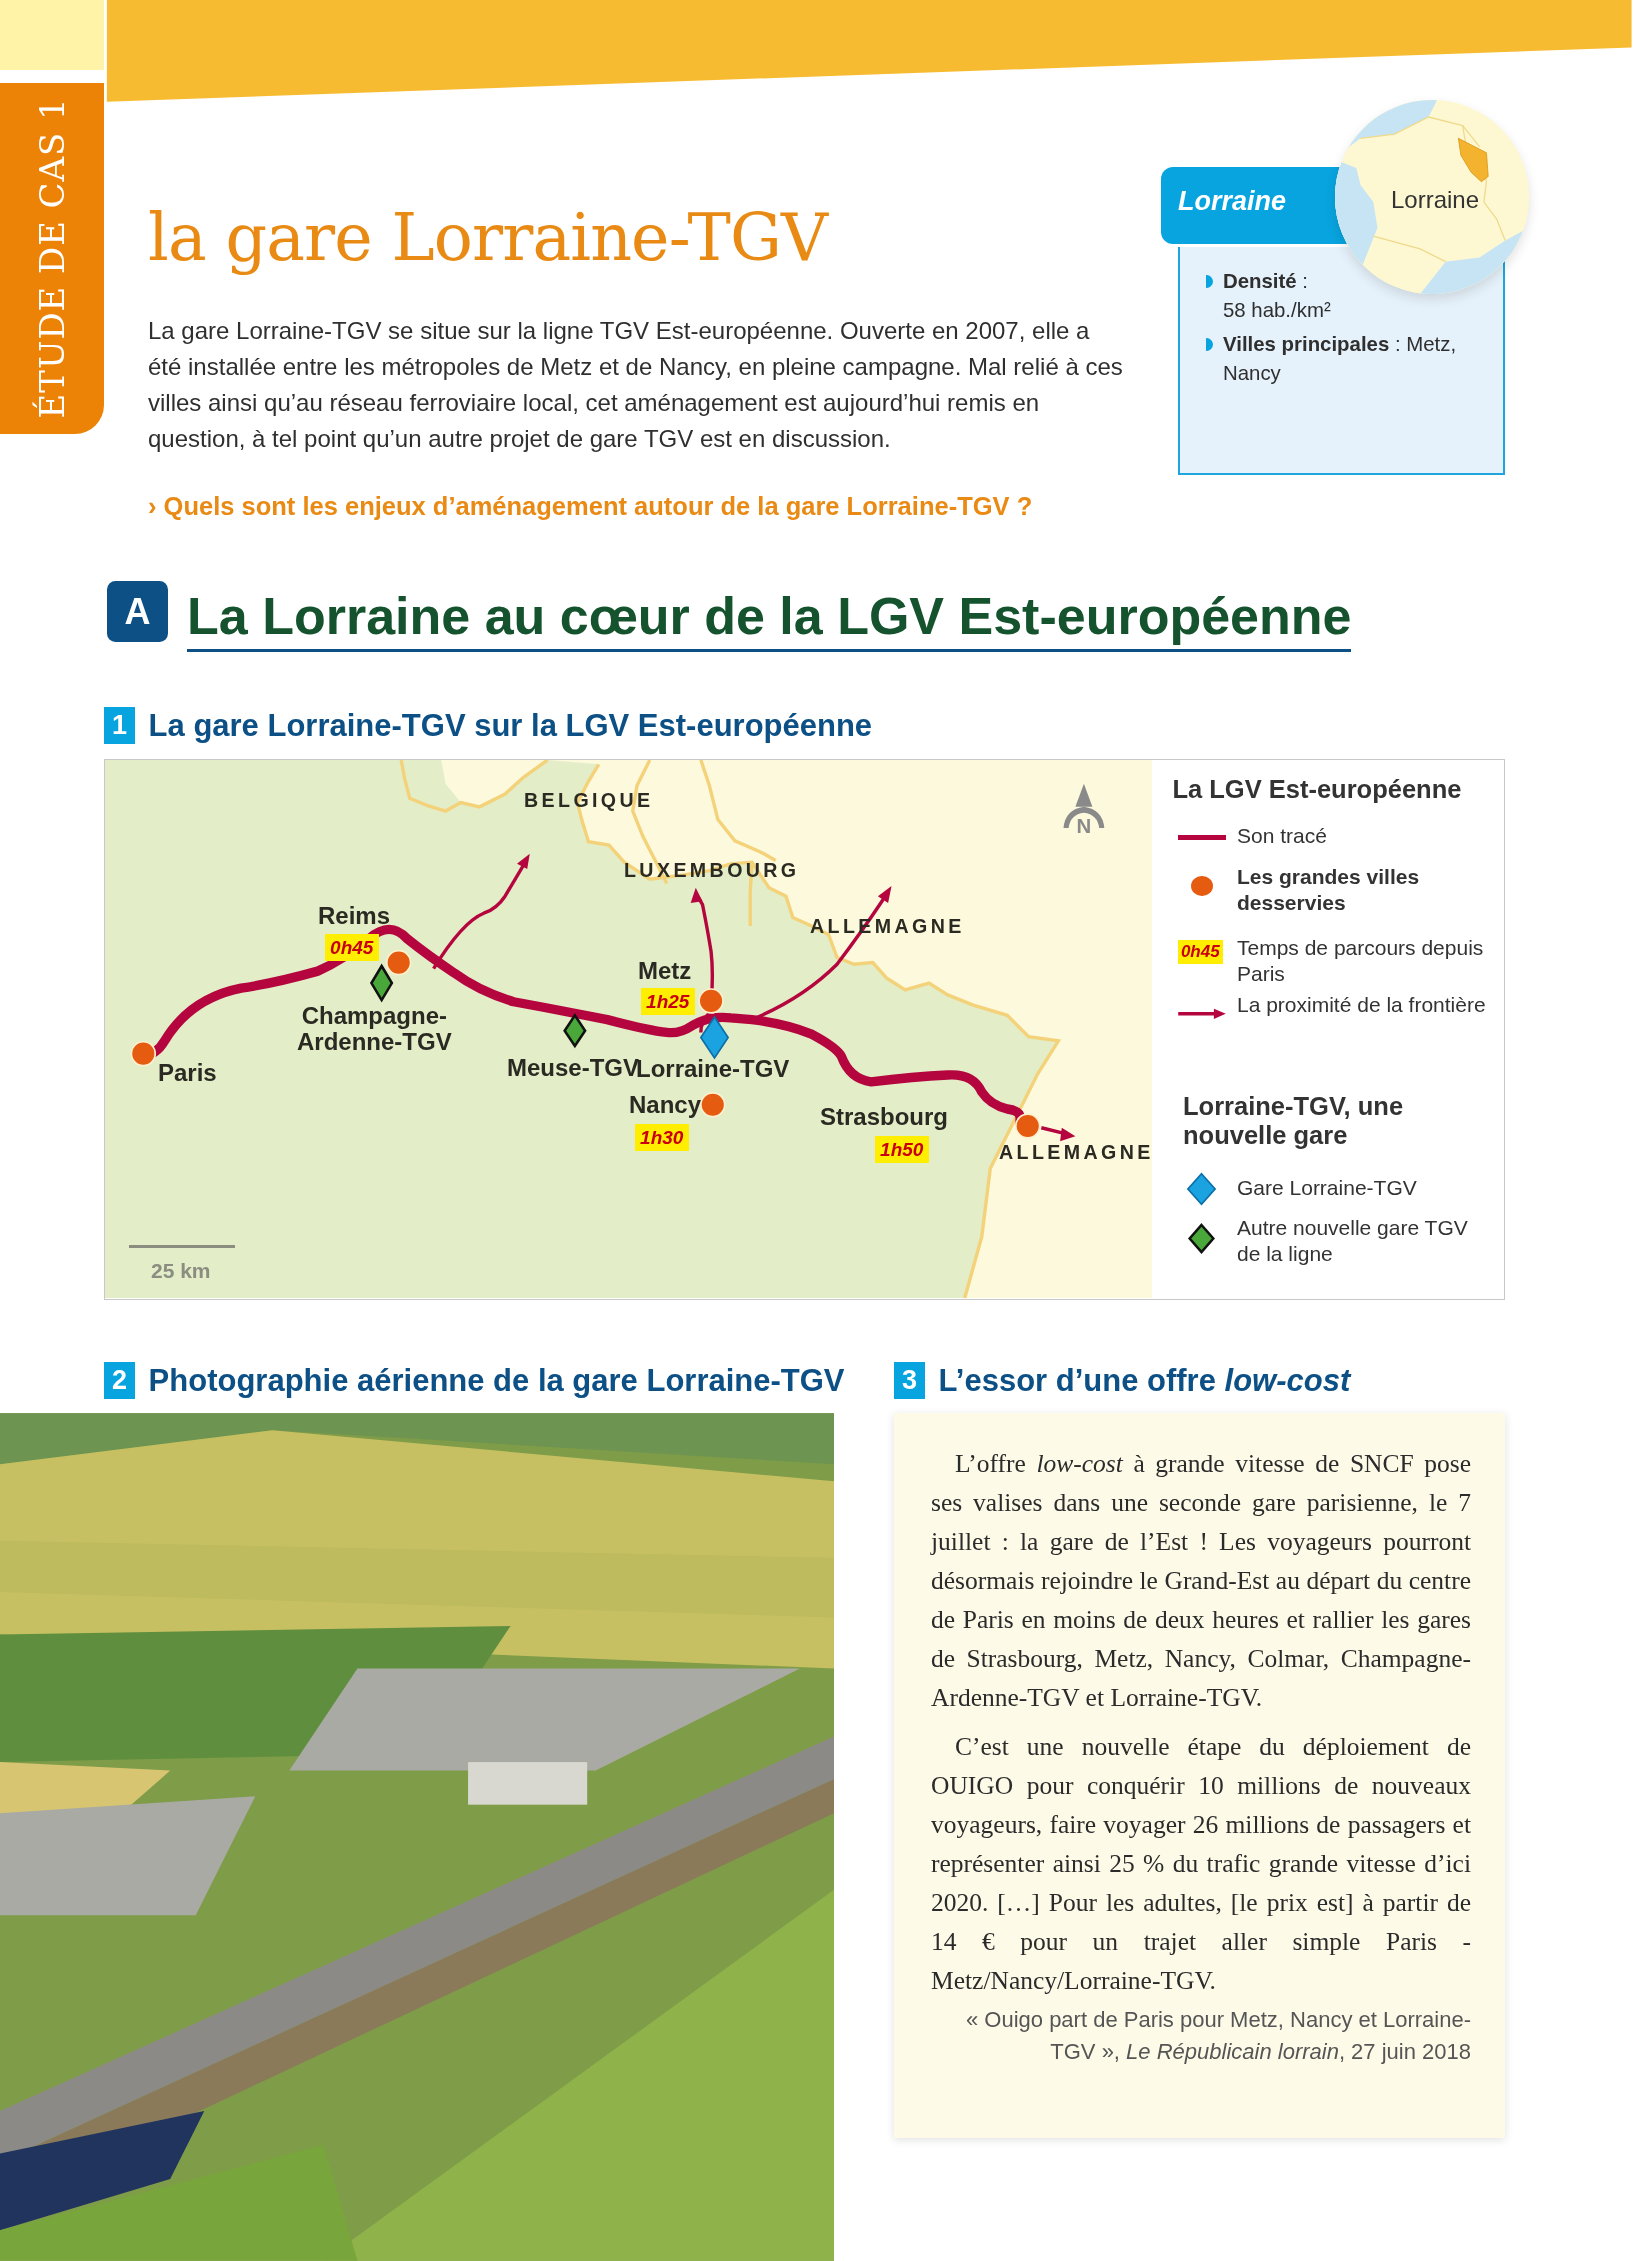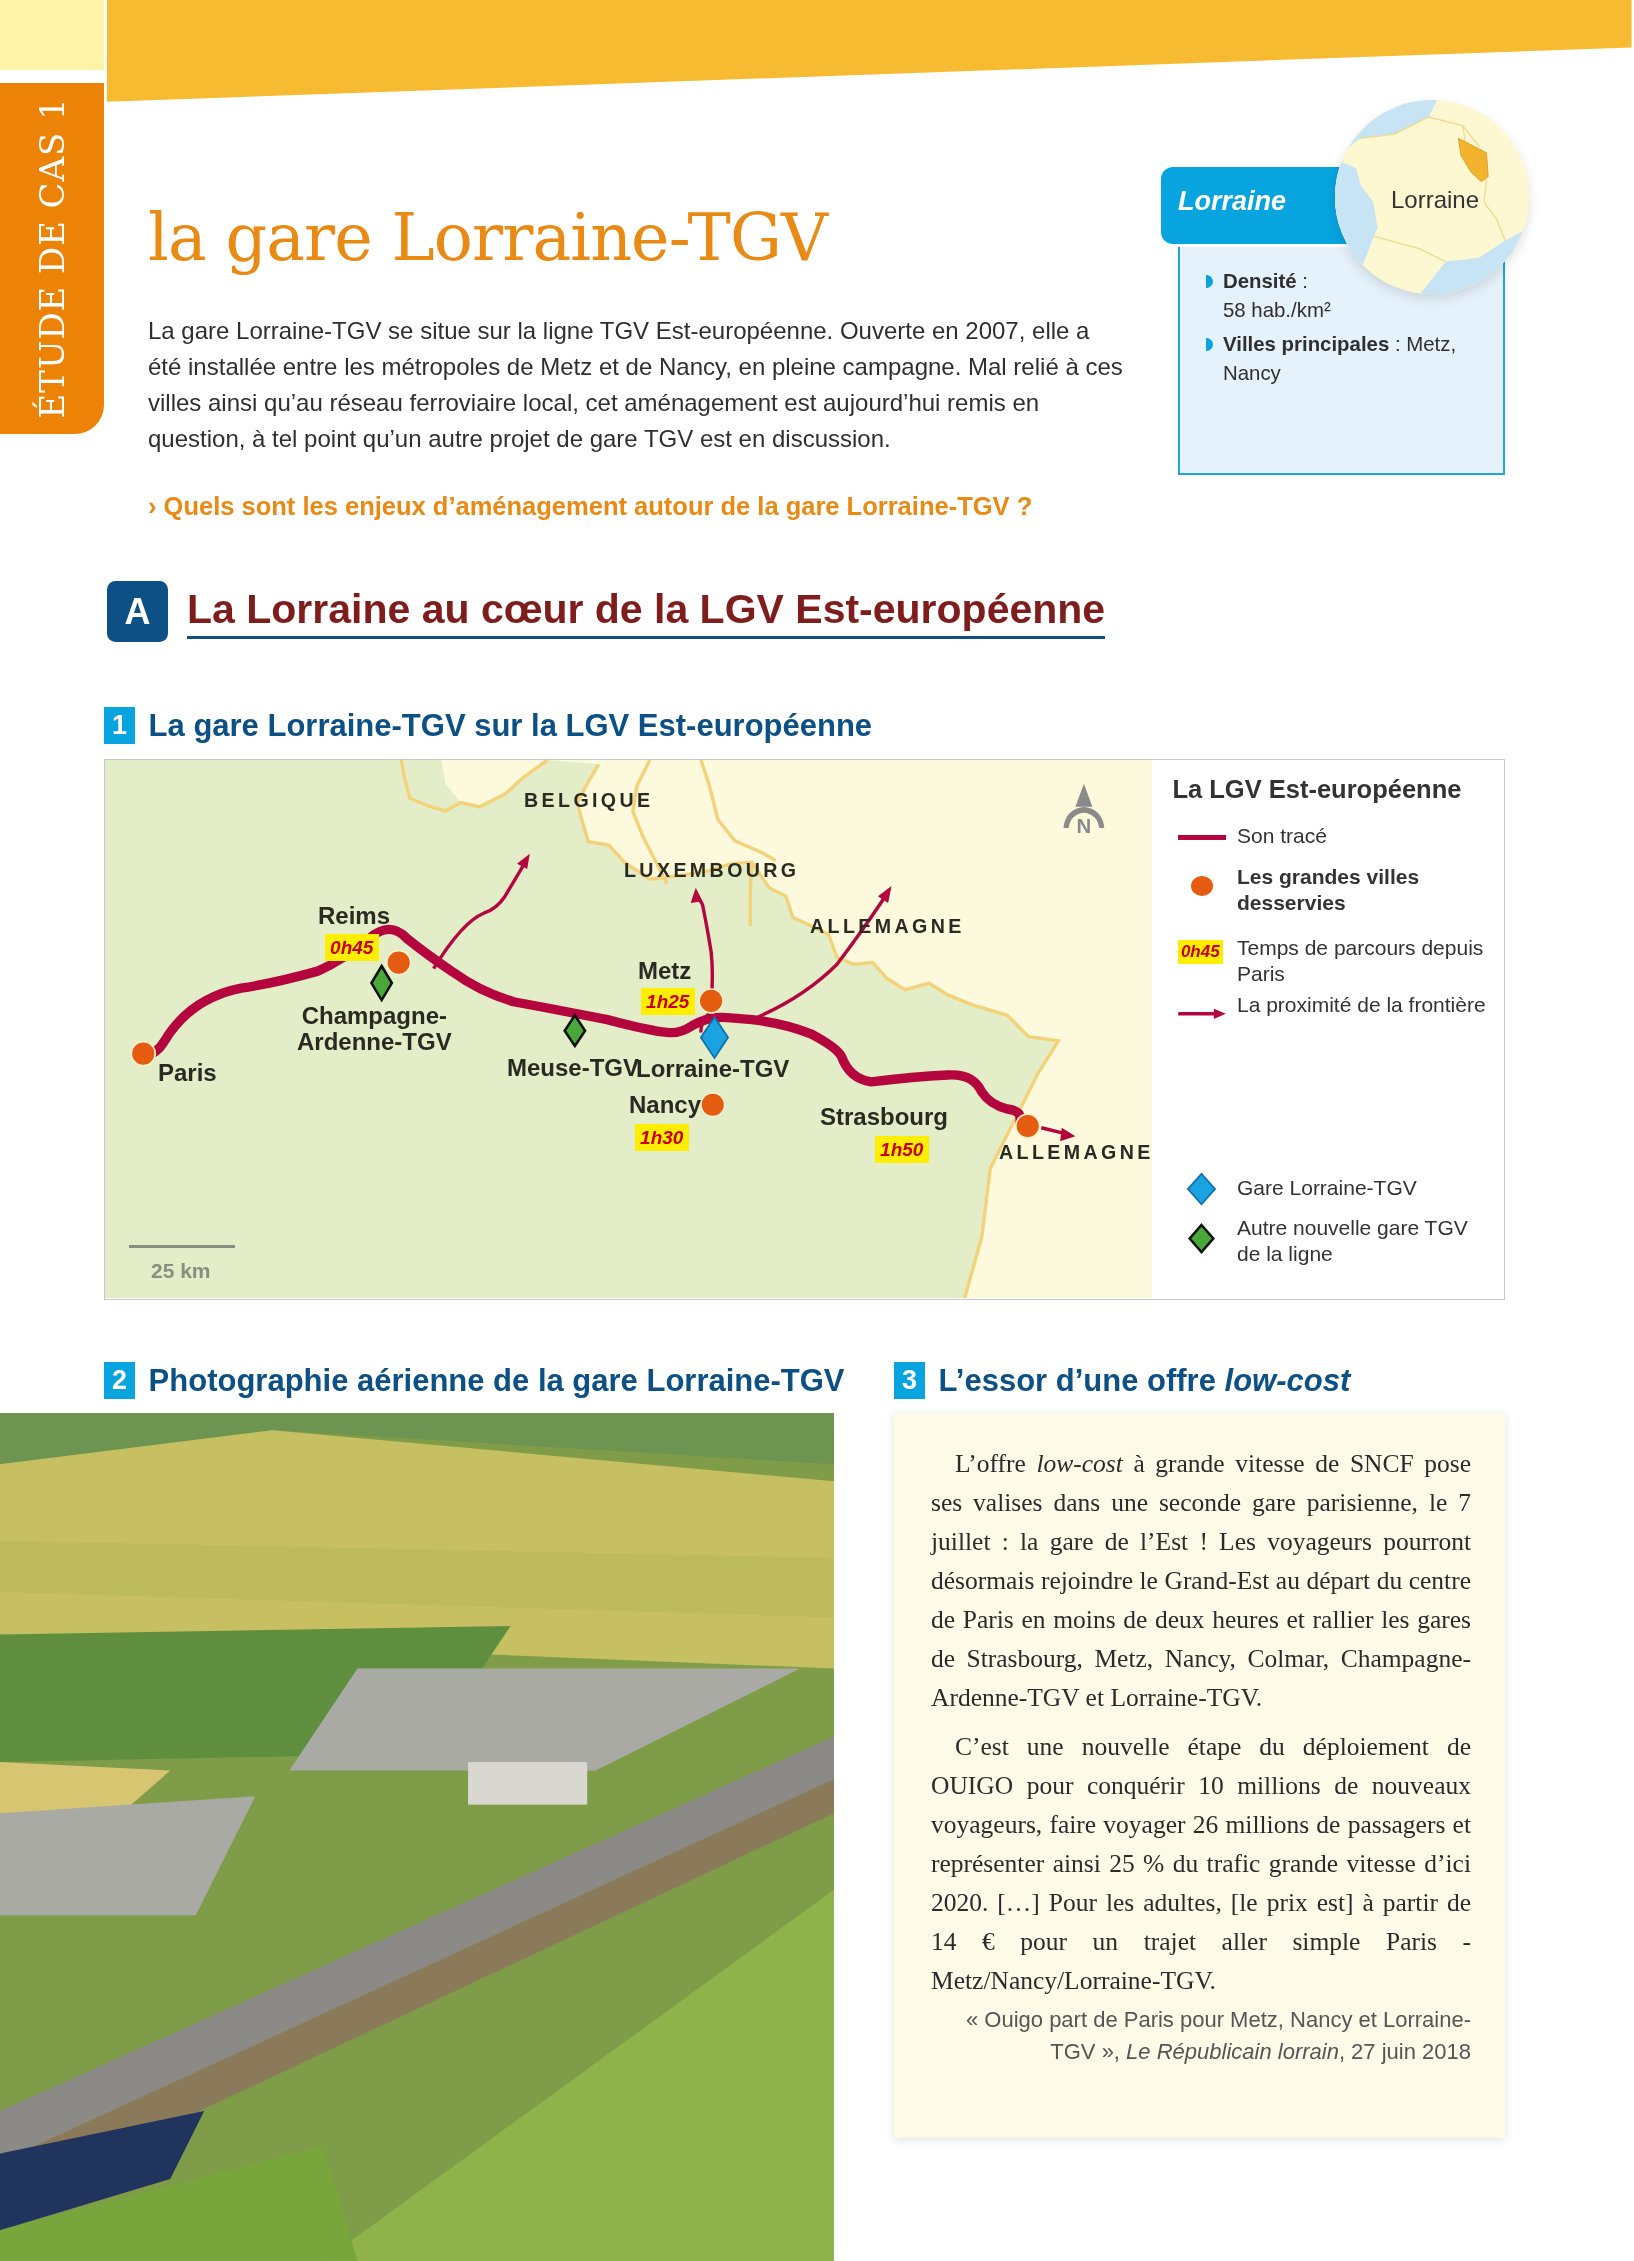--- a/index.html
+++ b/index.html
@@ -27,21 +27,21 @@
   .card-globe { position: absolute; left: 1335px; top: 100px; width: 194px; height: 194px; border-radius: 50%; overflow: hidden; box-shadow: 0 5.1px 12px rgba(0,0,0,0.12); background: #fdf8d2; }
   .card-globe-label { position: absolute; left: 1391px; top: 186px; font-size: 24px; color: #333; }
   .card-list { position: absolute; left: 1206px; top: 267px; width: 289px; list-style: none; }
   .card-list li { position: relative; padding-left: 17px; font-size: 20.4px; line-height: 29px; color: #2f2f2f; margin-bottom: 5.1px; }
   .card-list li .bullet { position: absolute; left: 0; top: 7.7px; width: 6.8px; height: 13.6px; background: #08a4e0; border-radius: 0 6.8px 6.8px 0; }
   .card-list b { font-weight: bold; }
 
   
   .section-a-badge { position: absolute; left: 107px; top: 581px; width: 61px; height: 61px; background: #0c5086; border-radius: 8.5px; color: #fff;
     font-size: 36px; font-weight: bold; text-align: center; line-height: 61px; }
-  .section-a-title { position: absolute; left: 187px; top: 586px; font-size: 41px; font-weight: bold; color: #7f1d1d; padding-bottom: 3.4px; border-bottom: 3.4px solid #0c5086; white-space: nowrap; }
+  .section-a-title { position: absolute; left: 187px; top: 586px; font-size: 52px; font-weight: bold; color: #14532d; padding-bottom: 3.4px; border-bottom: 3.4px solid #0c5086; white-space: nowrap; }
 
   
   .doc-heading { position: absolute; display: flex; align-items: center; }
   .doc-heading .num { width: 31px; height: 37px; background: #08a4e0; color: #fff; font-weight: bold; font-size: 27px; text-align: center; line-height: 37px; margin-right: 13.6px; }
   .doc-heading .txt { font-size: 31px; font-weight: bold; color: #0c5086; white-space: nowrap; }
   .doc-heading .txt i { font-style: italic; }
 
   
   .map-frame { position: absolute; left: 104px; top: 759px; width: 1401px; height: 541px; border: 1.7px solid #c8c8c8; background: #ffffff; }
   .map-area { position: absolute; left: 0; top: 0; width: 1047px; height: 538px; overflow: hidden; }
@@ -208,20 +208,21 @@
 
     <div class="lg-sym time-badge" style="left:25.5px; top:180px; font-size:17px; padding:0 3.4px;">0h45</div>
     <div class="lg-item" style="top:175px;">Temps de parcours depuis Paris</div>
 
     <svg class="lg-sym" style="left:25.5px; top:247px;" width="48" height="13.6" viewBox="0 0 56 16">
       <line x1="0" y1="8" x2="44" y2="8" stroke="#b5053f" stroke-width="4"></line>
       <polygon points="56,8 42,2 42,14" fill="#b5053f"></polygon>
     </svg>
     <div class="lg-item" style="top:232px;">La proximité de la frontière</div>
 
+    <div class="lg-title2">Lorraine-TGV, une nouvelle gare</div>
 
     <svg class="lg-sym" style="left:34px; top:412px;" width="31" height="34" viewBox="0 0 36 40">
       <polygon points="18,2 34,20 18,38 2,20" fill="#1aa3e0" stroke="#0c6fa8" stroke-width="2"></polygon>
     </svg>
     <div class="lg-item" style="top:415px;">Gare Lorraine-TGV</div>
 
     <svg class="lg-sym" style="left:36px; top:463px;" width="27" height="31" viewBox="0 0 32 36">
       <polygon points="16,2 30,18 16,34 2,18" fill="#4aa83a" stroke="#111" stroke-width="3"></polygon>
     </svg>
     <div class="lg-item" style="top:455px;">Autre nouvelle gare TGV de la ligne</div>

